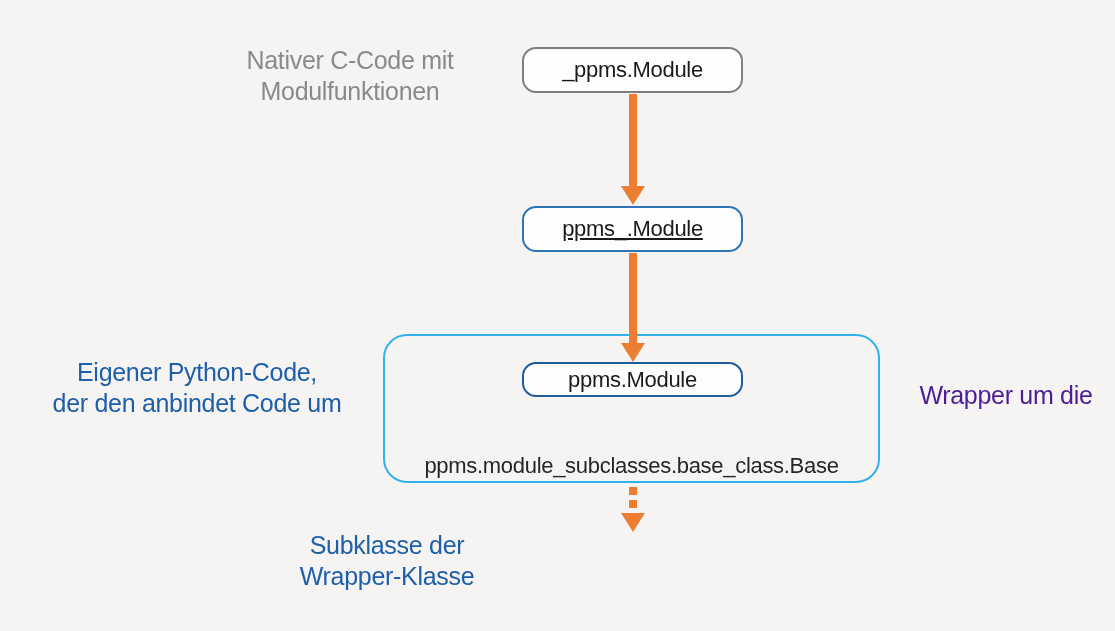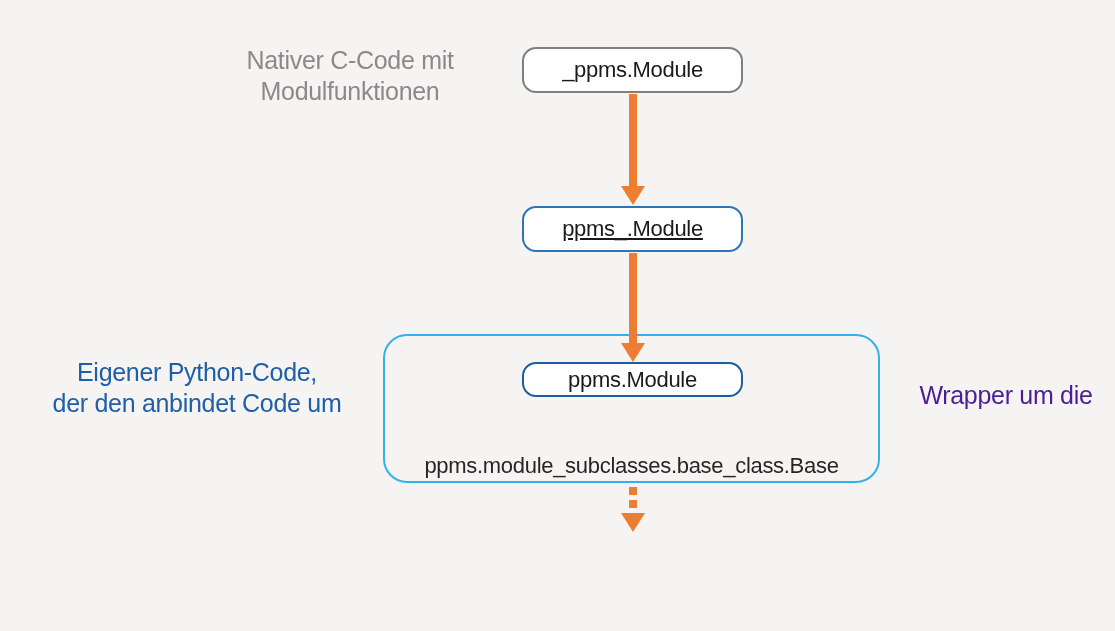--- a/index.html
+++ b/index.html
@@ -129,15 +129,19 @@
 
   <div class="base-class-text">ppms.module_subclasses.base_class.Base</div>
 
   <div class="annotation cyan-text" style="left:896px; top:380px; width:220px;">
     <div>Wrapper um die</div>
   </div>
 
   <div class="arrow-shaft dashed a3s"></div>
   <div class="arrow-head a3h"></div>
 
+  <div class="annotation blue-text" style="left:267px; top:530px; width:240px;">
+    <div>Subklasse der</div>
+    <div>Wrapper-Klasse</div>
+  </div>
 
 
 </div>
 
 </body></html>

